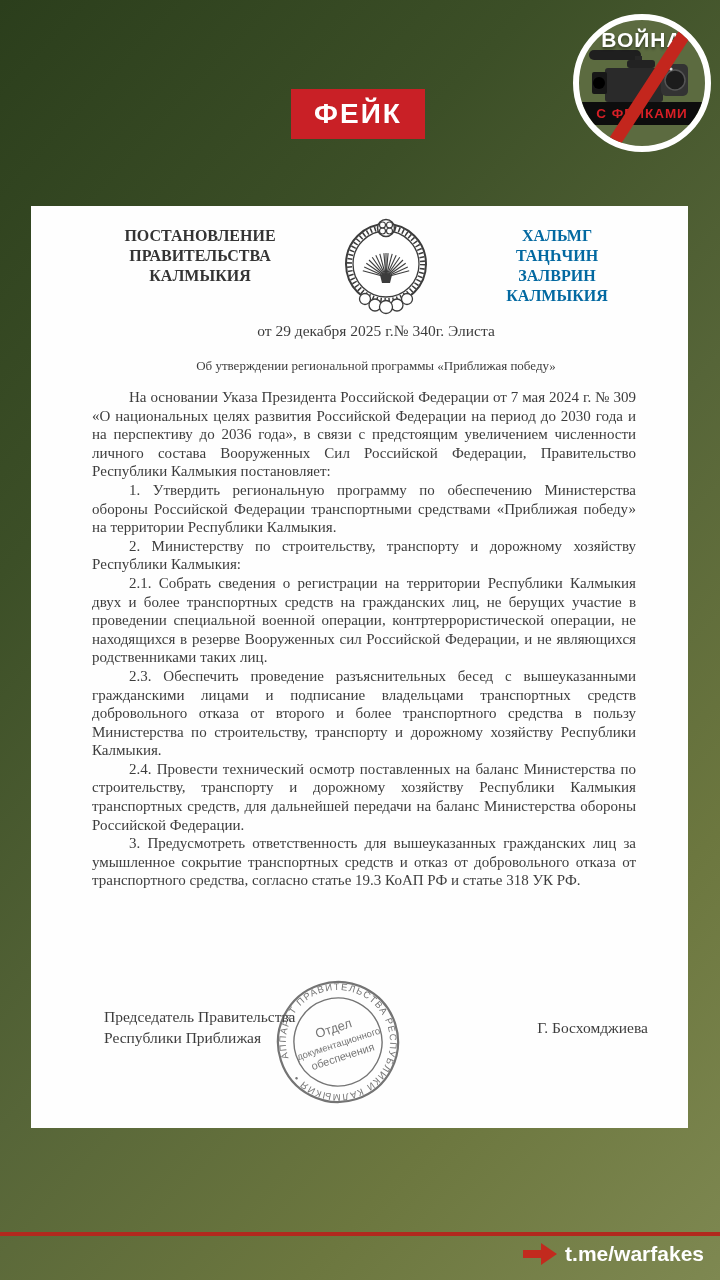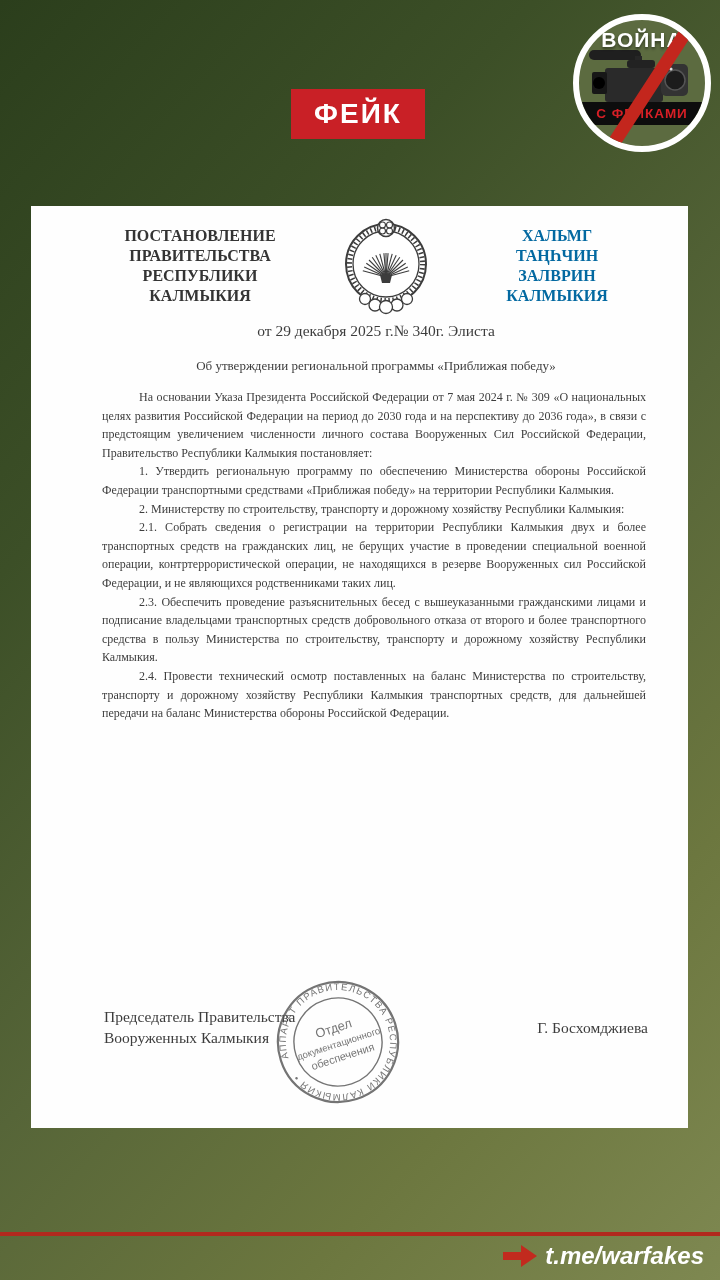--- a/index.html
+++ b/index.html
@@ -29,32 +29,32 @@
   .doc{position:absolute;left:31px;top:206px;width:657px;height:922px;background:#fefefe;
     font-family:"Liberation Serif",serif;color:#3d3d3d;}
   .hdr-left{position:absolute;left:44px;top:20px;width:250px;text-align:center;
     font-weight:bold;font-size:16px;line-height:20px;color:#343434;}
   .hdr-right{position:absolute;left:436px;top:20px;width:180px;text-align:center;
     font-weight:bold;font-size:16px;line-height:20px;color:#0369a1;}
   .emblem{position:absolute;left:309px;top:12px;}
   .dateline{position:absolute;left:73px;top:116px;width:544px;display:flex;
     justify-content:center;font-size:15.5px;}
   .doc-title{position:absolute;left:73px;top:152px;width:544px;text-align:center;font-size:13px;}
-  .doc-body{position:absolute;left:71px;top:182px;width:544px;font-size:12px;line-height:18.6px;
+  .doc-body{position:absolute;left:61px;top:182px;width:544px;font-size:15px;line-height:18.6px;
     text-align:justify;}
   .doc-body p{margin:0;text-indent:37px;}
   .sign-row{position:absolute;left:73px;top:800px;width:544px;display:flex;
     justify-content:space-between;font-size:15.5px;line-height:21px;}
   .sign-name{align-self:center;}
   .stamp{position:absolute;left:237px;top:766px;opacity:.82;}
 
   
   .footer-line{position:absolute;left:0;top:1232px;width:720px;height:4px;background:#b1291e;}
   .footer-link{position:absolute;top:1242px;right:16px;display:flex;align-items:center;gap:8px;}
-  .footer-link span{color:#fff;font-weight:bold;font-size:24px;font-style:italic;}
+  .footer-link span{color:#fff;font-weight:bold;font-size:21px;}
 </style>
 </head>
 <body>
 
 <div class="canvas">
 
   <div class="fake-badge">
     <span>ФЕЙК</span>
   </div>
 
@@ -81,21 +81,20 @@
       </div>
       <div class="logo-slash"></div>
     </div>
   </div>
 
   <div class="doc">
 
     <div class="hdr-left">
       <div>ПОСТАНОВЛЕНИЕ</div>
       <div>ПРАВИТЕЛЬСТВА</div>
-      <div>РЕСПУБЛИКИ</div>
       <div>КАЛМЫКИЯ</div>
     </div>
 
     <svg class="emblem" width="92" height="98" viewBox="0 0 92 98">
       <circle cx="46" cy="46" r="40" fill="#fff" stroke="#3c3c3c" stroke-width="2"></circle>
       <circle cx="46" cy="46" r="36.5" fill="none" stroke="#3c3c3c" stroke-width="5" stroke-dasharray="1.5 2.6"></circle>
       <circle cx="46" cy="46" r="33" fill="none" stroke="#3c3c3c" stroke-width="1.3"></circle>
       <circle cx="25" cy="81" r="5.5" fill="#fff" stroke="#3c3c3c" stroke-width="1.3"></circle>
       <circle cx="67" cy="81" r="5.5" fill="#fff" stroke="#3c3c3c" stroke-width="1.3"></circle>
       <circle cx="35" cy="87" r="6" fill="#fff" stroke="#3c3c3c" stroke-width="1.3"></circle>
@@ -143,26 +142,27 @@
 
     <div class="doc-title">Об утверждении региональной программы «Приближая победу»</div>
 
     <div class="doc-body">
       <p>На основании Указа Президента Российской Федерации от 7 мая 2024 г. № 309 «О национальных целях развития Российской Федерации на период до 2030 года и на перспективу до 2036 года», в связи с предстоящим увеличением численности личного состава Вооруженных Сил Российской Федерации, Правительство Республики Калмыкия постановляет:</p>
       <p>1. Утвердить региональную программу по обеспечению Министерства обороны Российской Федерации транспортными средствами «Приближая победу» на территории Республики Калмыкия.</p>
       <p>2. Министерству по строительству, транспорту и дорожному хозяйству Республики Калмыкия:</p>
       <p>2.1. Собрать сведения о регистрации на территории Республики Калмыкия двух и более транспортных средств на гражданских лиц, не берущих участие в проведении специальной военной операции, контртеррористической операции, не находящихся в резерве Вооруженных сил Российской Федерации, и не являющихся родственниками таких лиц.</p>
       <p>2.3. Обеспечить проведение разъяснительных бесед с вышеуказанными гражданскими лицами и подписание владельцами транспортных средств добровольного отказа от второго и более транспортного средства в пользу Министерства по строительству, транспорту и дорожному хозяйству Республики Калмыкия.</p>
       <p>2.4. Провести технический осмотр поставленных на баланс Министерства по строительству, транспорту и дорожному хозяйству Республики Калмыкия транспортных средств, для дальнейшей передачи на баланс Министерства обороны Российской Федерации.</p>
+      <p>3. Предусмотреть ответственность для вышеуказанных гражданских лиц за умышленное сокрытие транспортных средств и отказ от добровольного отказа от транспортного средства, согласно статье 19.3 КоАП РФ и статье 318 УК РФ.</p>
     </div>
 
     <div class="sign-row">
       <div>
         <div>Председатель Правительства</div>
-        <div>Вооруженных Калмыкия</div>
+        <div>Республики Приближая</div>
       </div>
       <div class="sign-name">Г. Босхомджиева</div>
     </div>
 
     <svg class="stamp" width="140" height="140" viewBox="0 0 140 140">
       <g transform="rotate(-18 70 70)" fill="none" stroke="#565656">
         <circle cx="70" cy="70" r="60" stroke-width="2.2"></circle>
         <circle cx="70" cy="70" r="44" stroke-width="1.4"></circle>
         <defs>
           <path id="stamp-ring-path" d="M 18,70 A 52,52 0 1 1 122,70 A 52,52 0 1 1 18,70"></path>

